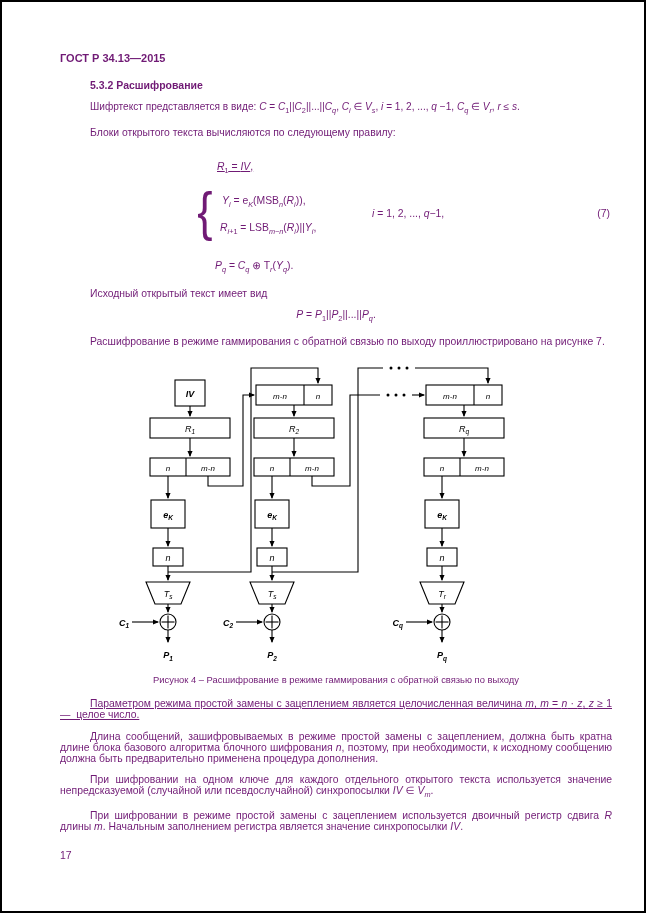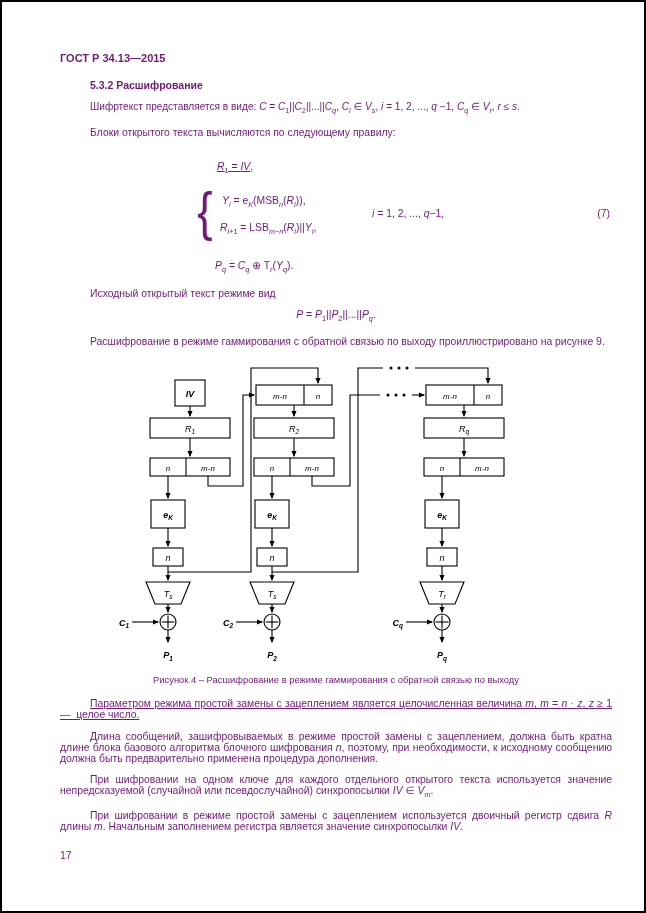--- a/index.html
+++ b/index.html
@@ -51,25 +51,25 @@
     <div class="eqsys">
       <span class="brace">{</span>
       <span class="formula eq1"><i>Y<sub>i</sub></i> = e<sub><i>K</i></sub>(MSB<sub><i>n</i></sub>(<i>R<sub>i</sub></i>)),</span>
       <span class="formula eq2"><i>R</i><sub><i>i</i>+1</sub> = LSB<sub><i>m−n</i></sub>(<i>R<sub>i</sub></i>)||<i>Y<sub>i</sub></i>,</span>
       <span class="formula cond"><i>i</i> = 1, 2, ..., <i>q</i>−1,</span>
       <span class="formula num">(7)</span>
     </div>
 
     <div class="formula" style="margin:8px 0 0 155px;"><i>P<sub>q</sub></i> = <i>C<sub>q</sub></i> ⊕ T<sub><i>r</i></sub>(<i>Y<sub>q</sub></i>).</div>
 
-    <p class="para" style="margin-top:14px;">Исходный открытый текст режиме вид</p>
+    <p class="para" style="margin-top:14px;">Исходный открытый текст имеет вид</p>
 
     <div class="formula centered" style="margin-top:0;"><i>P</i> = <i>P</i><sub>1</sub>||<i>P</i><sub>2</sub>||...||<i>P<sub>q</sub></i>.</div>
 
-    <p class="para" style="margin-top:13px;">Расшифрование в режиме гаммирования с обратной связью по выходу проиллюстрировано на рисунке 9.</p>
+    <p class="para" style="margin-top:13px;">Расшифрование в режиме гаммирования с обратной связью по выходу проиллюстрировано на рисунке 7.</p>
 
     <div class="figure">
       <svg class="fig-svg" width="470" height="305" viewBox="0 0 470 305">
         <defs>
           <marker id="ah" markerWidth="7" markerHeight="7" refX="5" refY="2.5" orient="auto">
             <path d="M0,0 L6,2.5 L0,5 Z" fill="#000" stroke="none"></path>
           </marker>
         </defs>
 
         <g>

